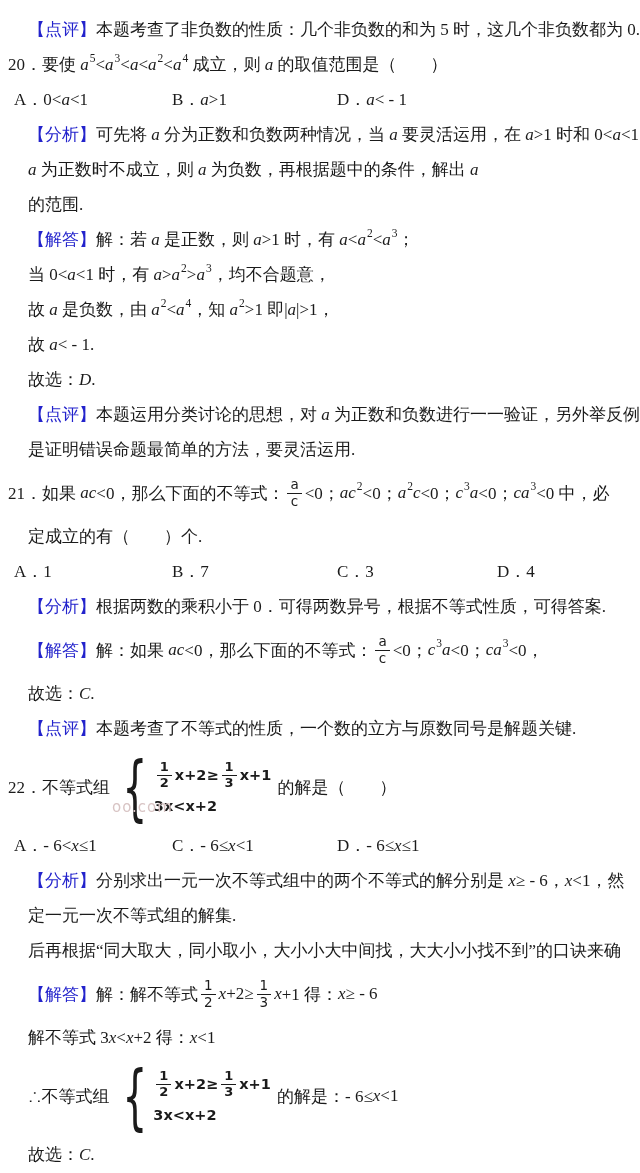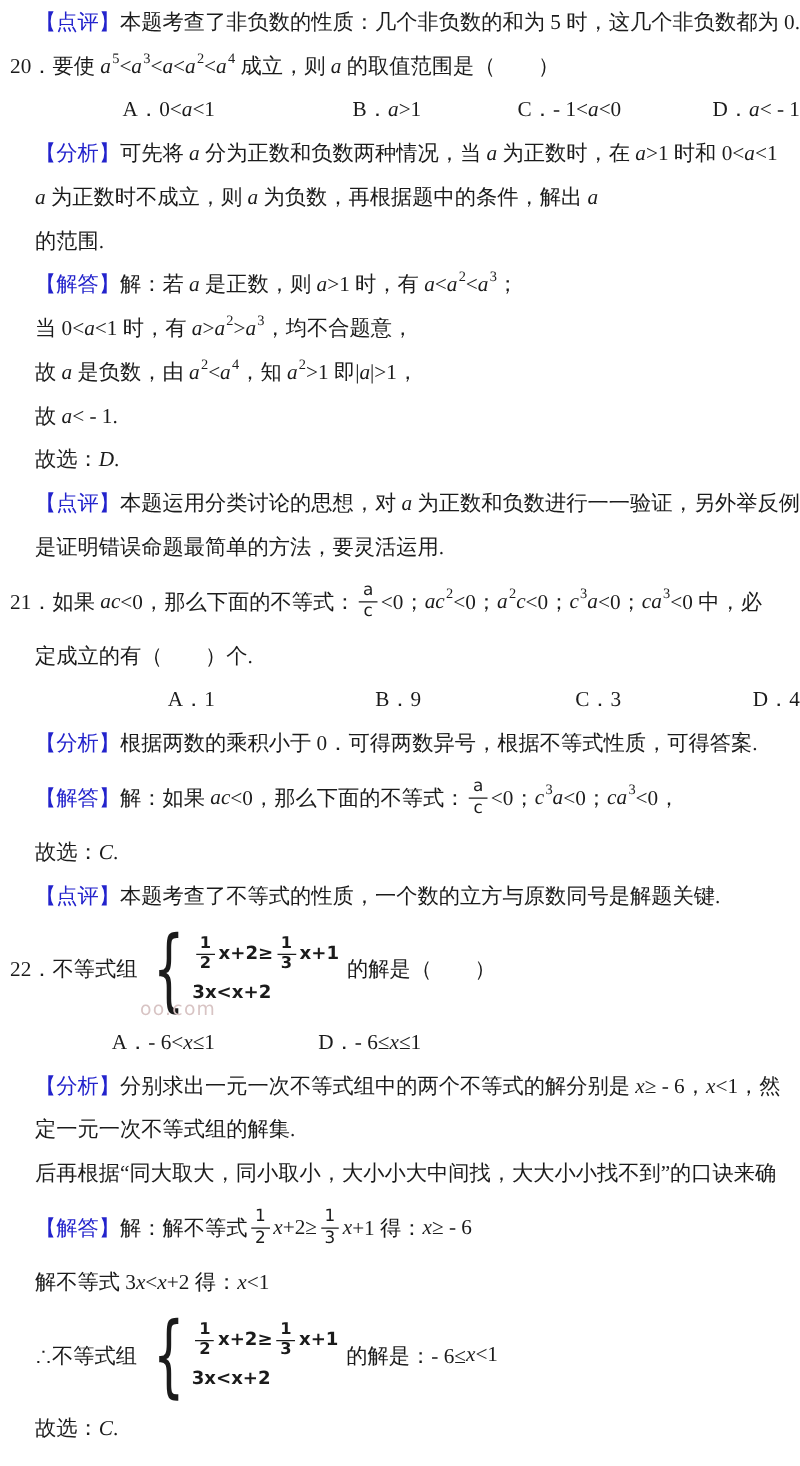--- a/index.html
+++ b/index.html
@@ -1,21 +1,21 @@
 <!DOCTYPE html>
 <html style="--accent: #2323cc;"><head>
 <meta charset="utf-8">
 <style>
   html,body{margin:0;padding:0;}
   body{
     width:640px;height:1173px;background:#ffffff;
     font-family:"Liberation Serif","DejaVu Serif",serif;
     font-size:17px;color:#1b1b1b;overflow:hidden;
   }
-  #page{position:relative;width:640px;height:1173px;padding-top:0;box-sizing:border-box;text-align:right;}
+  #page{position:relative;width:640px;height:1173px;padding-top:12px;box-sizing:border-box;}
   .line{
     display:flex;align-items:center;white-space:pre;
     margin-left:28px;height:35px;overflow:visible;
   }
   .line.q{margin-left:8px;}
   .line.h-frac{height:52px;}
   .line.h-sys{height:82px;}
   .line i{font-style:italic;}
   .marker{color:var(--accent,#2323cc);}
   sup{font-size:11.5px;line-height:0;position:relative;top:-1px;margin-left:1px;}
@@ -47,48 +47,48 @@
 </style>
 </head>
 <body>
 
 <div id="page">
   <div class="line"><span class="marker">【点评】</span><span>本题考查了非负数的性质：几个非负数的和为 5 时，这几个非负数都为 0.</span></div>
   <div class="line q"><span>20．要使 </span><span><i>a</i><sup>5</sup></span><span>&lt;</span><span><i>a</i><sup>3</sup></span><span>&lt;</span><i>a</i><span>&lt;</span><span><i>a</i><sup>2</sup></span><span>&lt;</span><span><i>a</i><sup>4</sup></span><span> 成立，则 </span><i>a</i><span> 的取值范围是（　　）</span></div>
   <div class="options">
       <span class="opt"><span>A．0&lt;</span><i>a</i><span>&lt;1</span></span>
       <span class="opt"><span>B．</span><i>a</i><span>&gt;1</span></span>
-      <span class="opt"><span>C．- 1&lt;</span><i>a</i><span>&lt;0</span></span>
       <span class="opt"><span>D．</span><i>a</i><span>&lt; - 1</span></span>
     </div>
-  <div class="line"><span class="marker">【分析】</span><span>可先将 </span><i>a</i><span> 分为正数和负数两种情况，当 </span><i>a</i><span> 为正数时，在 </span><i>a</i><span>&gt;1 时和 0&lt;</span><i>a</i><span>&lt;1</span></div>
+  <div class="line"><span class="marker">【分析】</span><span>可先将 </span><i>a</i><span> 分为正数和负数两种情况，当 </span><i>a</i><span> 要灵活运用，在 </span><i>a</i><span>&gt;1 时和 0&lt;</span><i>a</i><span>&lt;1</span></div>
   <div class="line"><i>a</i><span> 为正数时不成立，则 </span><i>a</i><span> 为负数，再根据题中的条件，解出 </span><i>a</i></div>
   <div class="line"><span>的范围.</span></div>
   <div class="line"><span class="marker">【解答】</span><span>解：若 </span><i>a</i><span> 是正数，则 </span><i>a</i><span>&gt;1 时，有 </span><i>a</i><span>&lt;</span><span><i>a</i><sup>2</sup></span><span>&lt;</span><span><i>a</i><sup>3</sup></span><span>；</span></div>
   <div class="line"><span>当 0&lt;</span><i>a</i><span>&lt;1 时，有 </span><i>a</i><span>&gt;</span><span><i>a</i><sup>2</sup></span><span>&gt;</span><span><i>a</i><sup>3</sup></span><span>，均不合题意，</span></div>
   <div class="line"><span>故 </span><i>a</i><span> 是负数，由 </span><span><i>a</i><sup>2</sup></span><span>&lt;</span><span><i>a</i><sup>4</sup></span><span>，知 </span><span><i>a</i><sup>2</sup></span><span>&gt;1 即|</span><i>a</i><span>|&gt;1，</span></div>
   <div class="line"><span>故 </span><i>a</i><span>&lt; - 1.</span></div>
   <div class="line"><span>故选：</span><i>D</i><span>.</span></div>
   <div class="line"><span class="marker">【点评】</span><span>本题运用分类讨论的思想，对 </span><i>a</i><span> 为正数和负数进行一一验证，另外举反例</span></div>
   <div class="line"><span>是证明错误命题最简单的方法，要灵活运用.</span></div>
   <div class="line q h-frac"><span>21．如果 </span><i>ac</i><span>&lt;0，那么下面的不等式：</span><span class="frac"><span class="num">a</span><span class="den">c</span></span><span>&lt;0；</span><i>a</i><span><i>c</i><sup>2</sup></span><span>&lt;0；</span><span><i>a</i><sup>2</sup></span><i>c</i><span>&lt;0；</span><span><i>c</i><sup>3</sup></span><i>a</i><span>&lt;0；</span><i>c</i><span><i>a</i><sup>3</sup></span><span>&lt;0 中，必</span></div>
   <div class="line"><span>定成立的有（　　）个.</span></div>
   <div class="options">
       <span class="opt"><span>A．1</span></span>
-      <span class="opt"><span>B．9</span></span>
+      <span class="opt"><span>B．7</span></span>
       <span class="opt"><span>C．3</span></span>
       <span class="opt"><span>D．4</span></span>
     </div>
   <div class="line"><span class="marker">【分析】</span><span>根据两数的乘积小于 0．可得两数异号，根据不等式性质，可得答案.</span></div>
   <div class="line h-frac"><span class="marker">【解答】</span><span>解：如果 </span><i>ac</i><span>&lt;0，那么下面的不等式：</span><span class="frac"><span class="num">a</span><span class="den">c</span></span><span>&lt;0；</span><span><i>c</i><sup>3</sup></span><i>a</i><span>&lt;0；</span><i>c</i><span><i>a</i><sup>3</sup></span><span>&lt;0，</span></div>
   <div class="line"><span>故选：</span><i>C</i><span>.</span></div>
   <div class="line"><span class="marker">【点评】</span><span>本题考查了不等式的性质，一个数的立方与原数同号是解题关键.</span></div>
   <div class="line q h-sys"><span>22．不等式组</span><span class="sys"><span class="brace">{</span><span class="rows"><span class="srow"><span class="frac"><span class="num">1</span><span class="den">2</span></span><span>x+2≥</span><span class="frac"><span class="num">1</span><span class="den">3</span></span><span>x+1</span></span><span class="srow"><span>3x&lt;x+2</span></span></span></span><span> 的解是（　　）</span></div>
   <div class="options">
       <span class="opt"><span>A．- 6&lt;</span><i>x</i><span>≤1</span></span>
+      <span class="opt"><span>C．- 6≤</span><i>x</i><span>&lt;1</span></span>
       <span class="opt"><span>D．- 6≤</span><i>x</i><span>≤1</span></span>
     </div>
   <div class="line"><span class="marker">【分析】</span><span>分别求出一元一次不等式组中的两个不等式的解分别是 </span><i>x</i><span>≥ - 6，</span><i>x</i><span>&lt;1，然</span></div>
   <div class="line"><span>定一元一次不等式组的解集.</span></div>
   <div class="line"><span>后再根据“同大取大，同小取小，大小小大中间找，大大小小找不到”的口诀来确</span></div>
   <div class="line h-frac"><span class="marker">【解答】</span><span>解：解不等式</span><span class="frac"><span class="num">1</span><span class="den">2</span></span><i>x</i><span>+2≥</span><span class="frac"><span class="num">1</span><span class="den">3</span></span><i>x</i><span>+1 得：</span><i>x</i><span>≥ - 6</span></div>
   <div class="line"><span>解不等式 3</span><i>x</i><span>&lt;</span><i>x</i><span>+2 得：</span><i>x</i><span>&lt;1</span></div>
   <div class="line h-sys"><span>∴不等式组</span><span class="sys"><span class="brace">{</span><span class="rows"><span class="srow"><span class="frac"><span class="num">1</span><span class="den">2</span></span><span>x+2≥</span><span class="frac"><span class="num">1</span><span class="den">3</span></span><span>x+1</span></span><span class="srow"><span>3x&lt;x+2</span></span></span></span><span> 的解是：- 6≤</span><i>x</i><span>&lt;1</span></div>
   <div class="line"><span>故选：</span><i>C</i><span>.</span></div>
   <div id="watermark">oo.com</div>

